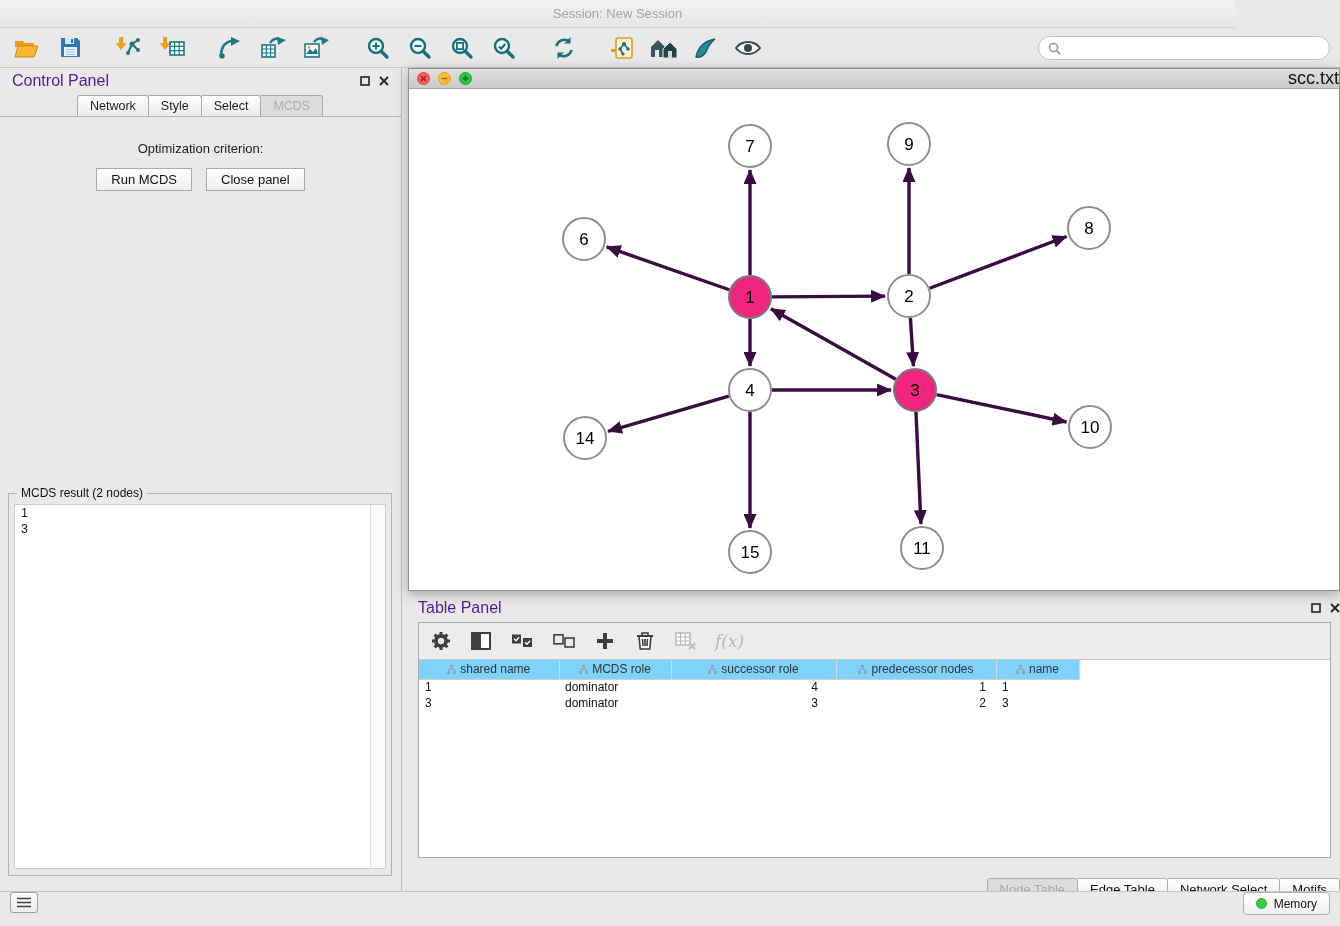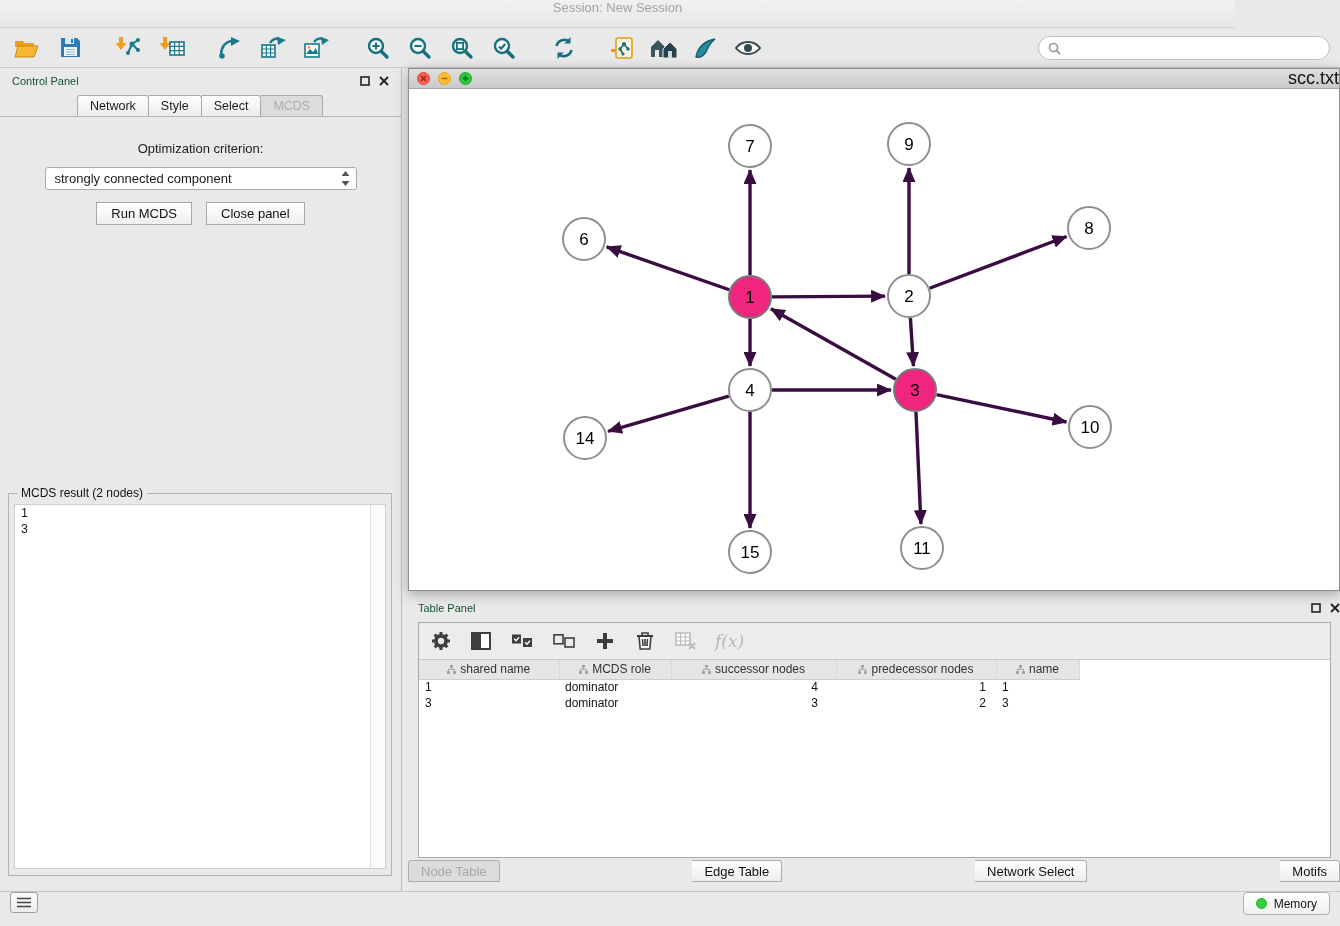--- a/index.html
+++ b/index.html
@@ -1,32 +1,32 @@
 <!DOCTYPE html>
 <html><head>
 <meta charset="utf-8">
 <style>
   *{margin:0;padding:0;box-sizing:border-box}
   html,body{width:1340px;height:926px}
   body{font-family:"Liberation Sans",sans-serif;background:#e9e9e9;position:relative;overflow:hidden;color:#1b1b1b}
 
   
-  .titlebar{position:absolute;left:0;top:0;width:1235px;height:28px;background:linear-gradient(#f1f1f1,#e7e7e7);border-bottom:1px solid #cfcfcf;display:flex;align-items:flex-start;justify-content:center}
+  .titlebar{position:absolute;left:0;top:0;width:1235px;height:28px;background:linear-gradient(#f1f1f1,#e7e7e7);border-bottom:1px solid #cfcfcf;display:flex;align-items:center;justify-content:center}
   .titlebar-title{font-size:13px;color:#a3a3a3}
 
   
   .toolbar{position:absolute;left:0;top:28px;width:1340px;height:40px;display:flex;align-items:center;border-bottom:1px solid #c9c9c9;background:#e9e9e9}
   .tbtn{background:none;border:none;width:32px;height:32px;display:flex;align-items:center;justify-content:center;padding:0;cursor:default}
   .search{position:absolute;right:10px;top:8px;width:292px;height:24px;background:#fff;border:1px solid #c2c2c2;border-radius:12px;display:flex;align-items:center;padding:0 9px;gap:6px}
   .search input{border:none;outline:none;flex:1;font-size:12px;background:transparent;font-family:"Liberation Sans",sans-serif}
 
   
   .control-panel{position:absolute;left:0;top:68px;width:402px;height:823px;background:#e9e9e9;border-right:1px solid #bcbcbc}
   .cp-header{height:26px;display:flex;align-items:center;padding:0 12px}
-  .panel-title{font-size:11px;color:#14532d}
+  .panel-title{font-size:16px;color:#4c1d95}
   .winbtns{margin-left:auto;display:flex;gap:9px;align-items:center}
   .cp-tabbar{display:flex;padding-left:77px;border-bottom:1px solid #b5b5b5;height:23px;align-items:center;margin:0 0 0 0}
   .tab{font-size:12.5px;padding:3px 12px 3px 12px;background:linear-gradient(#fefefe,#ececec);border:1px solid #a9a9a9;border-bottom:none;border-top-left-radius:3px;border-top-right-radius:3px;color:#1b1b1b}
   .tab + .tab{border-left:none;border-top-left-radius:0}
   .tab.active{background:#dcdcdc;color:#aeaeae}
   .cp-content{padding-top:24px;text-align:center}
   .opt-label{font-size:13px;margin-bottom:11px}
   .select{margin:0 auto;width:312px;height:23px;background:#fff;border:1px solid #ababab;border-radius:3px;display:flex;align-items:center;padding:0 6px 0 9px;font-size:13px;text-align:left}
   .select .arrows{margin-left:auto;display:flex;align-items:center}
   .btn-row{margin-top:12px;display:flex;justify-content:center;gap:14px}
@@ -48,26 +48,26 @@
   .nw-title{position:absolute;left:0;right:0;text-align:right;font-size:18px;color:#111}
   svg.graph{display:block;background:#fff}
 
   
   .table-panel{position:absolute;left:408px;top:596px;width:932px;height:292px}
   .tp-header{height:24px;display:flex;align-items:center;padding:0 0 0 10px}
   .tp-box{position:absolute;left:10px;right:9px;top:26px;height:236px;border:1px solid #a9a9a9;background:#fff;overflow:hidden}
   .tp-toolbar{height:37px;background:#ececec;border-bottom:1px solid #c9c9c9;display:flex;align-items:center;padding-left:10px;gap:16px}
   .fx{font-family:"DejaVu Serif",serif;font-style:italic;font-size:17px;color:#b8b8b8}
   table.node-table{border-collapse:collapse;width:660px;table-layout:fixed;font-size:12px}
-  table.node-table th{background:#e5e5e5;border-right:1px solid #d8d8d8;border-bottom:1px solid #cfcfcf;font-weight:normal;height:19px;font-size:12px;color:#333;white-space:nowrap;overflow:hidden}
+  table.node-table th{background:#7dd3fc;border-right:1px solid #d8d8d8;border-bottom:1px solid #cfcfcf;font-weight:normal;height:19px;font-size:12px;color:#333;white-space:nowrap;overflow:hidden}
   table.node-table th .hic{display:inline-block;vertical-align:-1px;margin-right:4px}
   table.node-table td{height:16px;padding:0 6px;white-space:nowrap;overflow:hidden;color:#111}
   table.node-table td:nth-child(3){text-align:right;padding-right:18px}
   table.node-table td:nth-child(4){text-align:right;padding-right:10px}
-  .tp-tabs{position:absolute;left:0;right:0;top:264px;display:flex;justify-content:space-between;height:22px}
+  .tp-tabs{position:absolute;left:0;right:0;top:282px;display:flex;justify-content:flex-end;height:22px}
   .tp-tab{font-size:13px;padding:3px 12px;border:1px solid #adadad;background:linear-gradient(#ffffff,#ededed);border-top-left-radius:3px;border-top-right-radius:3px;color:#111}
   .tp-tab + .tp-tab{border-left:none;border-top-left-radius:0}
   .tp-tab.active{background:#dcdcdc;color:#a8a8a8}
 
   
   .statusbar{position:absolute;left:0;top:891px;width:1340px;height:45px;border-top:1px solid #c6c6c6;display:flex;align-items:flex-start;padding:0 10px;background:#e9e9e9}
   .status-list-btn{width:28px;height:21px;border:1px solid #9f9f9f;border-radius:3px;background:linear-gradient(#fcfcfc,#ededed);display:flex;align-items:center;justify-content:center}
   .memory-btn{margin-left:auto;height:23px;border:1px solid #b0b0b0;border-radius:4px;background:linear-gradient(#ffffff,#f0f0f0);display:flex;align-items:center;gap:7px;padding:0 12px;font-size:12px;font-family:"Liberation Sans",sans-serif;color:#111}
   .memory-dot{width:11px;height:11px;border-radius:50%;background:#35d13a;border:1px solid #23a82c}
 </style>
@@ -241,29 +241,20 @@
     </span>
   </div>
   <div class="cp-tabbar">
     <div class="tab">Network</div>
     <div class="tab">Style</div>
     <div class="tab">Select</div>
     <div class="tab active">MCDS</div>
   </div>
   <div class="cp-content">
     <div class="opt-label">Optimization criterion:</div>
-    <div class="select">
-      <span>strongly connected component</span>
-      <span class="arrows">
-          <svg width="9" height="15" viewBox="0 0 9 15">
-            <path d="M4.5 0L8.5 5H.5z" fill="#555"></path>
-            <path d="M4.5 15L.5 10h8z" fill="#555"></path>
-          </svg>
-        </span>
-    </div>
     <div class="btn-row">
       <button class="btn">Run MCDS</button>
       <button class="btn">Close panel</button>
     </div>
   </div>
   <div class="result-fieldset">
     <span class="result-legend">MCDS result (2 nodes)</span>
     <div class="result-box">
       <div class="result-line">1</div>
       <div class="result-line">3</div>
@@ -427,21 +418,21 @@
                   <rect x="3" y="0" width="3" height="2.6" fill="#97a0a6"></rect>
                   <rect x="0" y="6.2" width="3" height="2.6" fill="#97a0a6"></rect>
                   <rect x="6" y="6.2" width="3" height="2.6" fill="#97a0a6"></rect>
                   <path d="M4.5 2.6v1.7M1.5 6.2V4.3h6v1.9" stroke="#97a0a6" fill="none" stroke-width="0.9"></path>
                 </svg></span><span>MCDS role</span></th>
             <th><span class="hic"><svg width="9" height="9" viewBox="0 0 9 9">
                   <rect x="3" y="0" width="3" height="2.6" fill="#97a0a6"></rect>
                   <rect x="0" y="6.2" width="3" height="2.6" fill="#97a0a6"></rect>
                   <rect x="6" y="6.2" width="3" height="2.6" fill="#97a0a6"></rect>
                   <path d="M4.5 2.6v1.7M1.5 6.2V4.3h6v1.9" stroke="#97a0a6" fill="none" stroke-width="0.9"></path>
-                </svg></span><span>successor nodes</span></th>
+                </svg></span><span>successor role</span></th>
             <th><span class="hic"><svg width="9" height="9" viewBox="0 0 9 9">
                   <rect x="3" y="0" width="3" height="2.6" fill="#97a0a6"></rect>
                   <rect x="0" y="6.2" width="3" height="2.6" fill="#97a0a6"></rect>
                   <rect x="6" y="6.2" width="3" height="2.6" fill="#97a0a6"></rect>
                   <path d="M4.5 2.6v1.7M1.5 6.2V4.3h6v1.9" stroke="#97a0a6" fill="none" stroke-width="0.9"></path>
                 </svg></span><span>predecessor nodes</span></th>
             <th><span class="hic"><svg width="9" height="9" viewBox="0 0 9 9">
                   <rect x="3" y="0" width="3" height="2.6" fill="#97a0a6"></rect>
                   <rect x="0" y="6.2" width="3" height="2.6" fill="#97a0a6"></rect>
                   <rect x="6" y="6.2" width="3" height="2.6" fill="#97a0a6"></rect>

